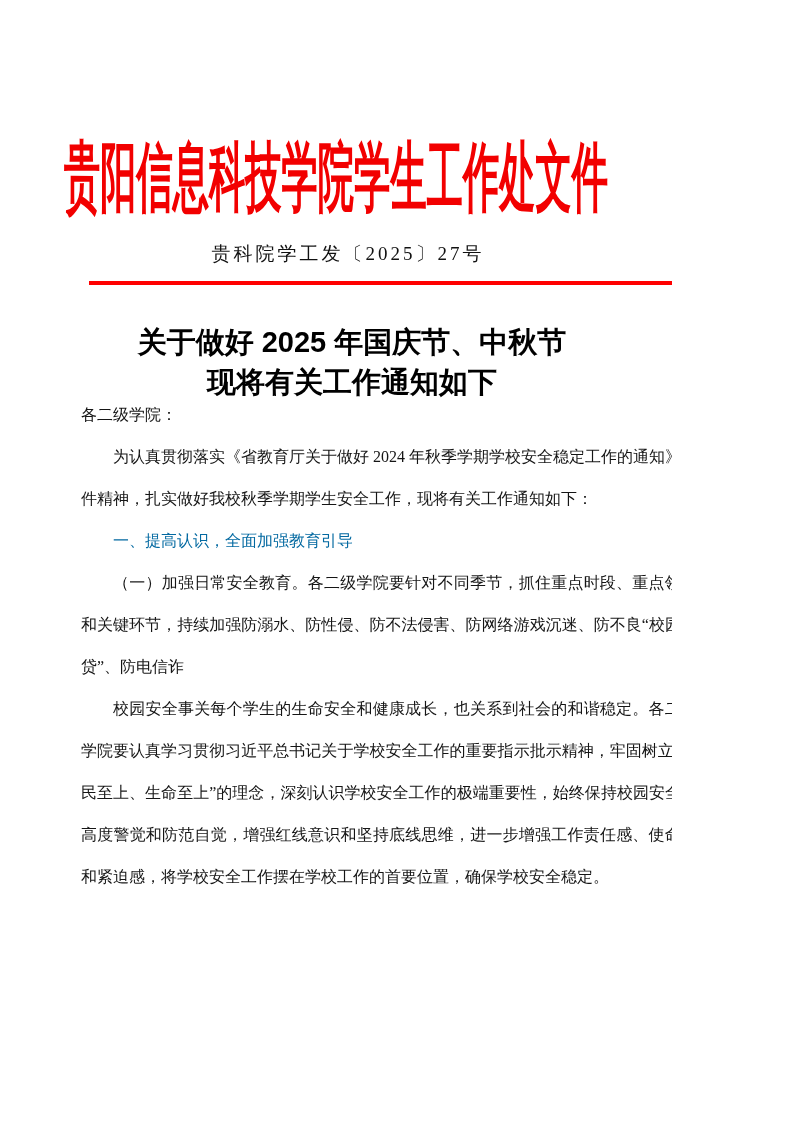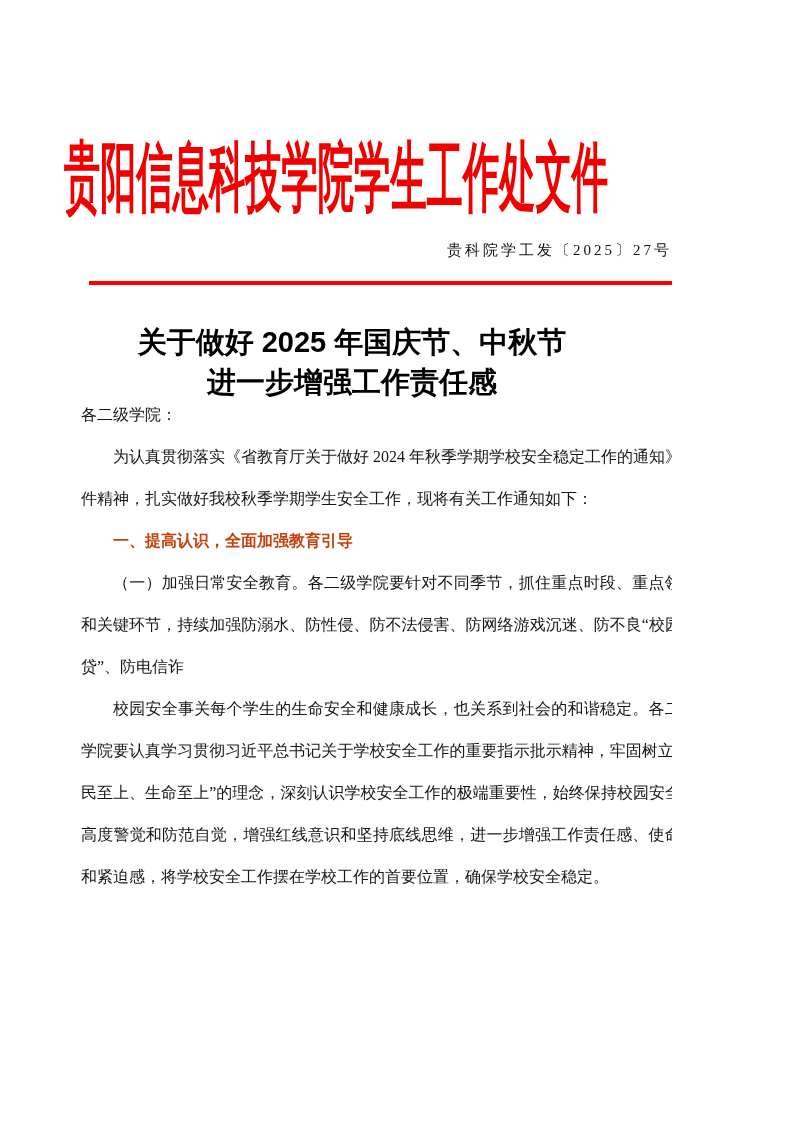--- a/index.html
+++ b/index.html
@@ -28,24 +28,25 @@
     white-space: nowrap;
     color: var(--header-red, #f20000);
     font-family: "Liberation Serif", "DejaVu Serif", serif;
     letter-spacing: 0px;
   }
   .doc-number {
     position: absolute;
     top: 241px;
     left: 0;
     width: 100%;
-    text-align: right;
-    font-size: 15px;
+    text-align: center;
+    font-size: 19px;
     letter-spacing: 3px;
     color: #111;
+    padding-left: 12px;
   }
   .red-divider {
     position: absolute;
     top: 281px;
     left: 89px;
     width: 616px;
     height: 4px;
     background: var(--divider-red, #ff0000);
   }
   .doc-title {
@@ -71,40 +72,40 @@
     text-align: justify;
     color: #151515;
   }
   .salutation {
     text-indent: 0;
   }
   .para {
     text-indent: 2em;
   }
   .para.heading {
-    font-weight: bold;
-    color: #c2410c;
+    font-weight: normal;
+    color: #0369a1;
     font-family: "Liberation Sans", "DejaVu Sans", sans-serif;
     text-align: left;
   }
 </style>
 </head>
 <body>
 
 <div class="page">
 
   <div class="letterhead-title">贵阳信息科技学院学生工作处文件</div>
 
   <div class="doc-number">贵科院学工发〔2025〕27号</div>
 
   <div class="red-divider"></div>
 
   <h1 class="doc-title">
     <span>关于做好 2025 年国庆节、中秋节</span><br>
-    <span>进一步增强工作责任感</span>
+    <span>现将有关工作通知如下</span>
   </h1>
 
   <div class="doc-body">
     <div class="salutation">各二级学院：</div>
     <div>
         <div class="para">为认真贯彻落实《省教育厅关于做好 2024 年秋季学期学校安全稳定工作的通知》文件精神，扎实做好我校秋季学期学生安全工作，现将有关工作通知如下：</div>
         <div class="para heading">一、提高认识，全面加强教育引导</div>
         <div class="para">（一）加强日常安全教育。各二级学院要针对不同季节，抓住重点时段、重点领域和关键环节，持续加强防溺水、防性侵、防不法侵害、防网络游戏沉迷、防不良“校园网贷”、防电信诈</div>
         <div class="para">校园安全事关每个学生的生命安全和健康成长，也关系到社会的和谐稳定。各二级学院要认真学习贯彻习近平总书记关于学校安全工作的重要指示批示精神，牢固树立“人民至上、生命至上”的理念，深刻认识学校安全工作的极端重要性，始终保持校园安全的高度警觉和防范自觉，增强红线意识和坚持底线思维，进一步增强工作责任感、使命感和紧迫感，将学校安全工作摆在学校工作的首要位置，确保学校安全稳定。</div>
       </div>

